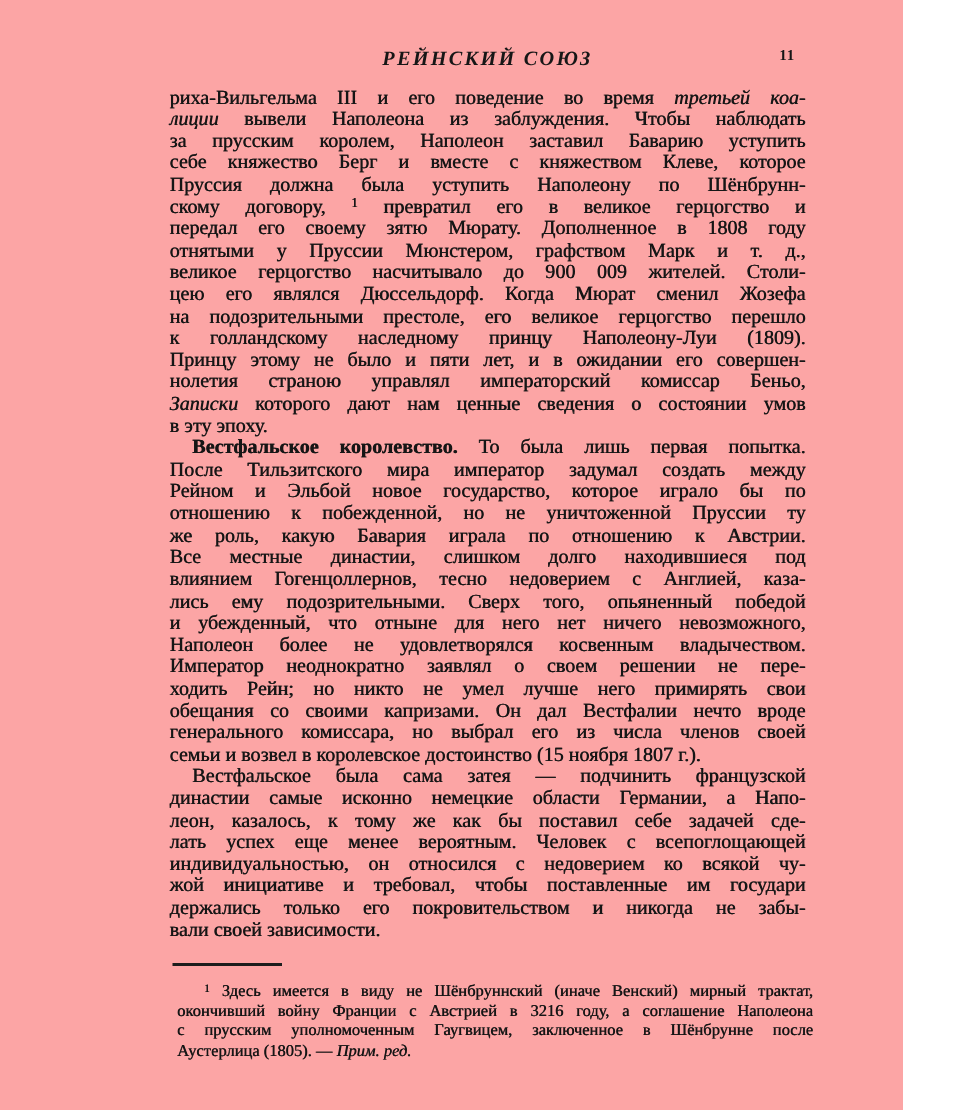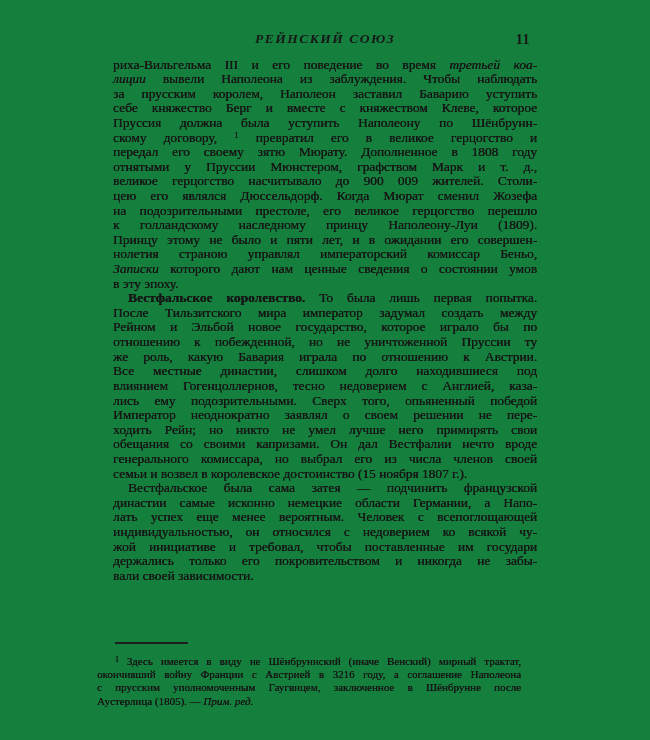--- a/index.html
+++ b/index.html
@@ -2,23 +2,23 @@
 <html><head>
 <meta charset="utf-8">
 <style>
   html, body {
     margin: 0;
     padding: 0;
     background: #ffffff;
   }
   .page {
     position: relative;
-    width: 650px;
+    width: 602px;
     height: 740px;
-    background: #15803d;
+    background: #fca5a5;
     font-family: "Liberation Serif", "DejaVu Serif", serif;
     color: #161616;
     overflow: hidden;
   }
   .header {
     position: absolute;
     top: 31px;
     left: 113px;
     width: 424px;
     height: 18px;
@@ -32,21 +32,21 @@
     font-size: 13.5px;
     font-weight: bold;
     font-style: italic;
     letter-spacing: 1.5px;
     white-space: nowrap;
   }
   .pagenum {
     position: absolute;
     right: 7px;
     top: 1px;
-    font-size: 14px;
+    font-size: 10px;
     font-weight: bold;
     letter-spacing: 0.5px;
   }
   .body {
     position: absolute;
     top: 57.5px;
     left: 113px;
     width: 424px;
     font-size: 13.4px;
     line-height: 14.62px;
@@ -65,21 +65,21 @@
   .fn-sep {
     position: absolute;
     left: 115px;
     top: 642px;
     width: 73px;
     height: 2px;
     background: #1d1d1d;
   }
   .footnote {
     position: absolute;
-    left: 97px;
+    left: 118px;
     top: 655px;
     width: 424px;
     font-size: 11px;
     line-height: 13.2px;
     text-shadow: 0.3px 0 0 currentColor;
   }
   .footnote .line { height: 13.2px; }
   .footnote .line.indent { text-indent: 18px; }
   .footnote .sup { font-size: 7.5px; vertical-align: 3px; }
 </style>
@@ -112,29 +112,32 @@
       </div>
       <div>
         <div class="line indent"><span class="bd">Вестфальское королевство.</span><span> То была лишь первая попытка.</span></div>
         <div class="line"><span>После Тильзитского мира император задумал создать между</span></div>
         <div class="line"><span>Рейном и Эльбой новое государство, которое играло бы по</span></div>
         <div class="line"><span>отношению к побежденной, но не уничтоженной Пруссии ту</span></div>
         <div class="line"><span>же роль, какую Бавария играла по отношению к Австрии.</span></div>
         <div class="line"><span>Все местные династии, слишком долго находившиеся под</span></div>
         <div class="line"><span>влиянием Гогенцоллернов, тесно недоверием с Англией, каза-</span></div>
         <div class="line"><span>лись ему подозрительными. Сверх того, опьяненный победой</span></div>
+        <div class="line"><span>и убежденный, что отныне для него нет ничего невозможного,</span></div>
+        <div class="line"><span>Наполеон более не удовлетворялся косвенным владычеством.</span></div>
         <div class="line"><span>Император неоднократно заявлял о своем решении не пере-</span></div>
         <div class="line"><span>ходить Рейн; но никто не умел лучше него примирять свои</span></div>
         <div class="line"><span>обещания со своими капризами. Он дал Вестфалии нечто вроде</span></div>
         <div class="line"><span>генерального комиссара, но выбрал его из числа членов своей</span></div>
         <div class="line last"><span>семьи и возвел в королевское достоинство (15 ноября 1807 г.).</span></div>
       </div>
       <div>
         <div class="line indent"><span>Вестфальское была сама затея — подчинить французской</span></div>
         <div class="line"><span>династии самые исконно немецкие области Германии, а Напо-</span></div>
+        <div class="line"><span>леон, казалось, к тому же как бы поставил себе задачей сде-</span></div>
         <div class="line"><span>лать успех еще менее вероятным. Человек с всепоглощающей</span></div>
         <div class="line"><span>индивидуальностью, он относился с недоверием ко всякой чу-</span></div>
         <div class="line"><span>жой инициативе и требовал, чтобы поставленные им государи</span></div>
         <div class="line"><span>держались только его покровительством и никогда не забы-</span></div>
         <div class="line last"><span>вали своей зависимости.</span></div>
       </div>
     </div>
   <div class="fn-sep"></div>
   <div class="footnote">
       <div class="line indent"><span class="sup">1</span><span> Здесь имеется в виду не Шёнбруннский (иначе Венский) мирный трактат,</span></div>

